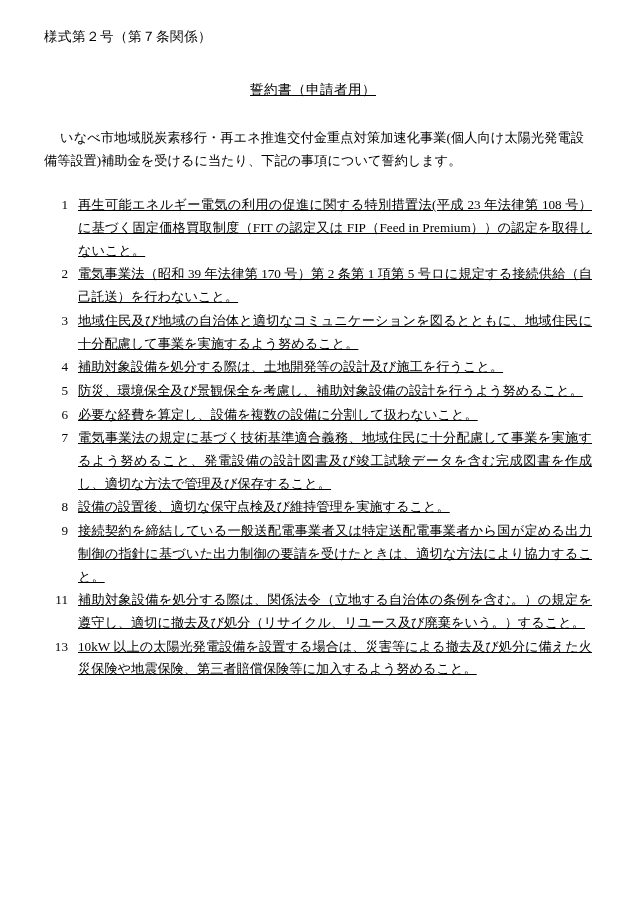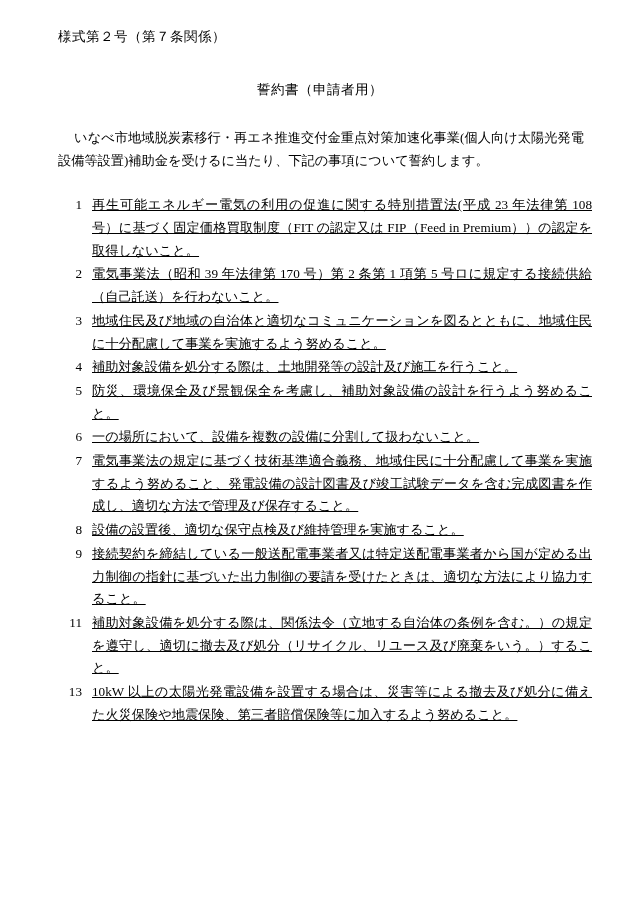--- a/index.html
+++ b/index.html
@@ -12,34 +12,35 @@
     height: 903px;
     font-family: "Liberation Serif", "DejaVu Serif", serif;
     color: #000000;
     overflow: hidden;
   }
   .page {
     position: relative;
     width: 630px;
     height: 717px;
     box-sizing: border-box;
-    padding: 28px 38px 0 58px;
+    padding: 28px 38px 0 44px;
   }
   .form-no {
     font-size: 13.5px;
     letter-spacing: 0.5px;
     margin: 0 0 0 0;
     line-height: 1.4;
   }
   .doc-title {
     text-align: center;
     font-size: 13.5px;
     letter-spacing: 0.5px;
     margin: 34px 0 0 0;
     padding-right: 10px;
+    text-decoration: underline;
   }
   .intro {
     font-size: 13.2px;
     line-height: 1.72;
     margin: 28px 8px 0 0;
     text-align: justify;
     text-justify: inter-ideograph;
   }
   .intro .indent {
     display: inline-block;
@@ -99,21 +100,21 @@
     <li>
       <span class="num">4</span>
       <span class="clause-text">補助対象設備を処分する際は、土地開発等の設計及び施工を行うこと。</span>
     </li>
     <li>
       <span class="num">5</span>
       <span class="clause-text">防災、環境保全及び景観保全を考慮し、補助対象設備の設計を行うよう努めること。</span>
     </li>
     <li>
       <span class="num">6</span>
-      <span class="clause-text">一の場所において、設備を複数の設備に分割して扱わないこと。</span>
+      <span class="clause-text">必要な経費を算定し、設備を複数の設備に分割して扱わないこと。</span>
     </li>
     <li>
       <span class="num">7</span>
       <span class="clause-text">電気事業法の規定に基づく技術基準適合義務、地域住民に十分配慮して事業を実施するよう努めること、発電設備の設計図書及び竣工試験データを含む完成図書を作成し、適切な方法で管理及び保存すること。</span>
     </li>
     <li>
       <span class="num">8</span>
       <span class="clause-text">設備の設置後、適切な保守点検及び維持管理を実施すること。</span>
     </li>
     <li>

